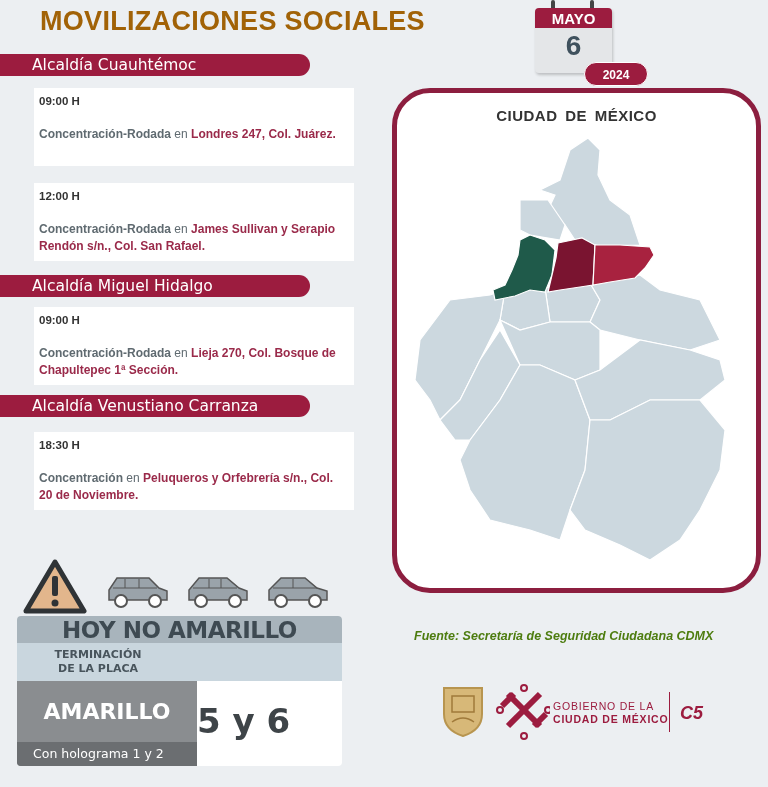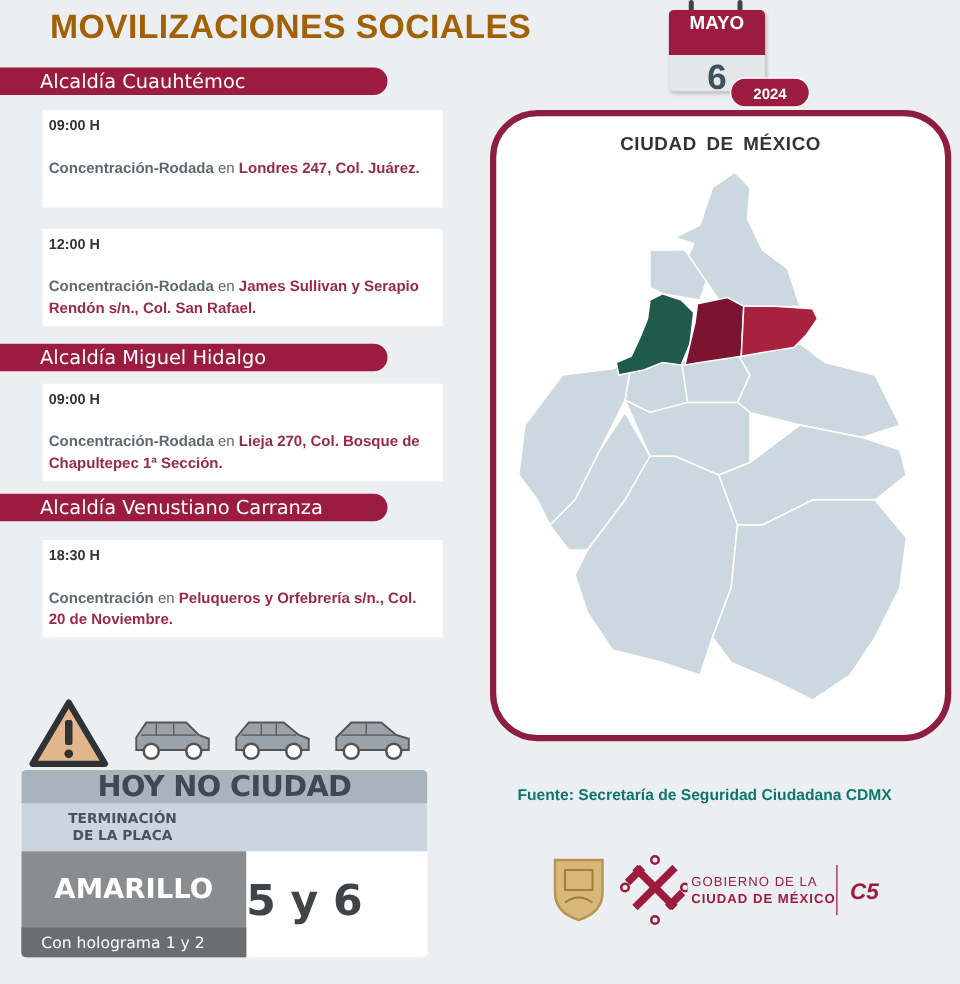--- a/index.html
+++ b/index.html
@@ -39,21 +39,21 @@
   
   .cal-ring { position: absolute; top: 0; width: 4px; height: 14px; background: #444; border-radius: 2px; }
   .cal {
     position: absolute; left: 535px; top: 8px; width: 77px; height: 65px;
     background: #e4e6e8; border-radius: 4px;
     box-shadow: 1px 2px 3px rgba(0,0,0,0.2);
     overflow: hidden;
   }
   .cal .month {
     background: #9c1c3f; color: #fff; font-weight: bold;
-    text-align: center; font-size: 15px; height: 36px; line-height: 21px;
+    text-align: center; font-size: 15px; height: 20px; line-height: 21px;
   }
   .cal .day {
     text-align: center; font-size: 28px; font-weight: bold; color: #3f515d;
     line-height: 36px;
   }
   .year {
     position: absolute; left: 584px; top: 62px; width: 64px; height: 24px;
     background: #9c1c3f; color: #fff; border-radius: 12px;
     text-align: center; font-weight: bold; font-size: 12px; line-height: 24px;
     border: 1px solid #fff;
@@ -105,21 +105,21 @@
     background: #6b6e71; color: #fff; font-size: 12.5px; line-height: 24px;
     padding-left: 16px; font-family: "DejaVu Sans", sans-serif;
   }
   .hnc-plate {
     flex: 1; text-align: left; font-weight: bold; font-size: 34px;
     color: #3e4448; padding-top: 20px; font-family: "DejaVu Sans", sans-serif;
   }
 
   .source {
     position: absolute; left: 414px; top: 629px; font-size: 12.5px;
-    font-weight: bold; color: #0f766e;
+    font-weight: bold; color: #4d7c0f; font-style: italic;
   }
   .logos { position: absolute; left: 440px; top: 684px; }
   .gob-text {
     position: absolute; left: 553px; top: 700px; font-size: 10.5px; line-height: 13px;
     color: #9c1c3f; letter-spacing: 0.8px;
   }
   .gob-text .l2 { font-weight: bold; }
   .sep { position: absolute; left: 669px; top: 692px; width: 1px; height: 40px; background: #9c1c3f; }
   .c5 {
     position: absolute; left: 680px; top: 703px; font-weight: bold; font-size: 18px;
@@ -237,21 +237,21 @@
 </svg>
 <svg class="car" style="left:265px" width="66" height="36" viewBox="0 0 66 36">
   <path d="M4 26 L4 16 L16 4 L40 4 L52 14 L62 17 L62 26 Z" fill="#9aa3aa" stroke="#555" stroke-width="1.5"></path>
   <line x1="28" y1="5" x2="28" y2="14" stroke="#555"></line>
   <line x1="8" y1="14" x2="52" y2="14" stroke="#555"></line>
   <circle cx="16" cy="27" r="6" fill="#fff" stroke="#555" stroke-width="2"></circle>
   <circle cx="50" cy="27" r="6" fill="#fff" stroke="#555" stroke-width="2"></circle>
 </svg>
 
 <div class="hnc">
-  <div class="hnc-title">HOY NO CIUDAD</div>
+  <div class="hnc-title">HOY NO AMARILLO</div>
   <div class="hnc-sub">
     <div style="width:162px;padding-left:30px;padding-right:30px">TERMINACIÓN DE LA PLACA</div>
   </div>
   <div class="hnc-body">
     <div class="hnc-color">
       <div class="val">AMARILLO</div>
       <div class="holo">Con holograma 1 y 2</div>
     </div>
     <div class="hnc-plate">5 y 6</div>
   </div>

